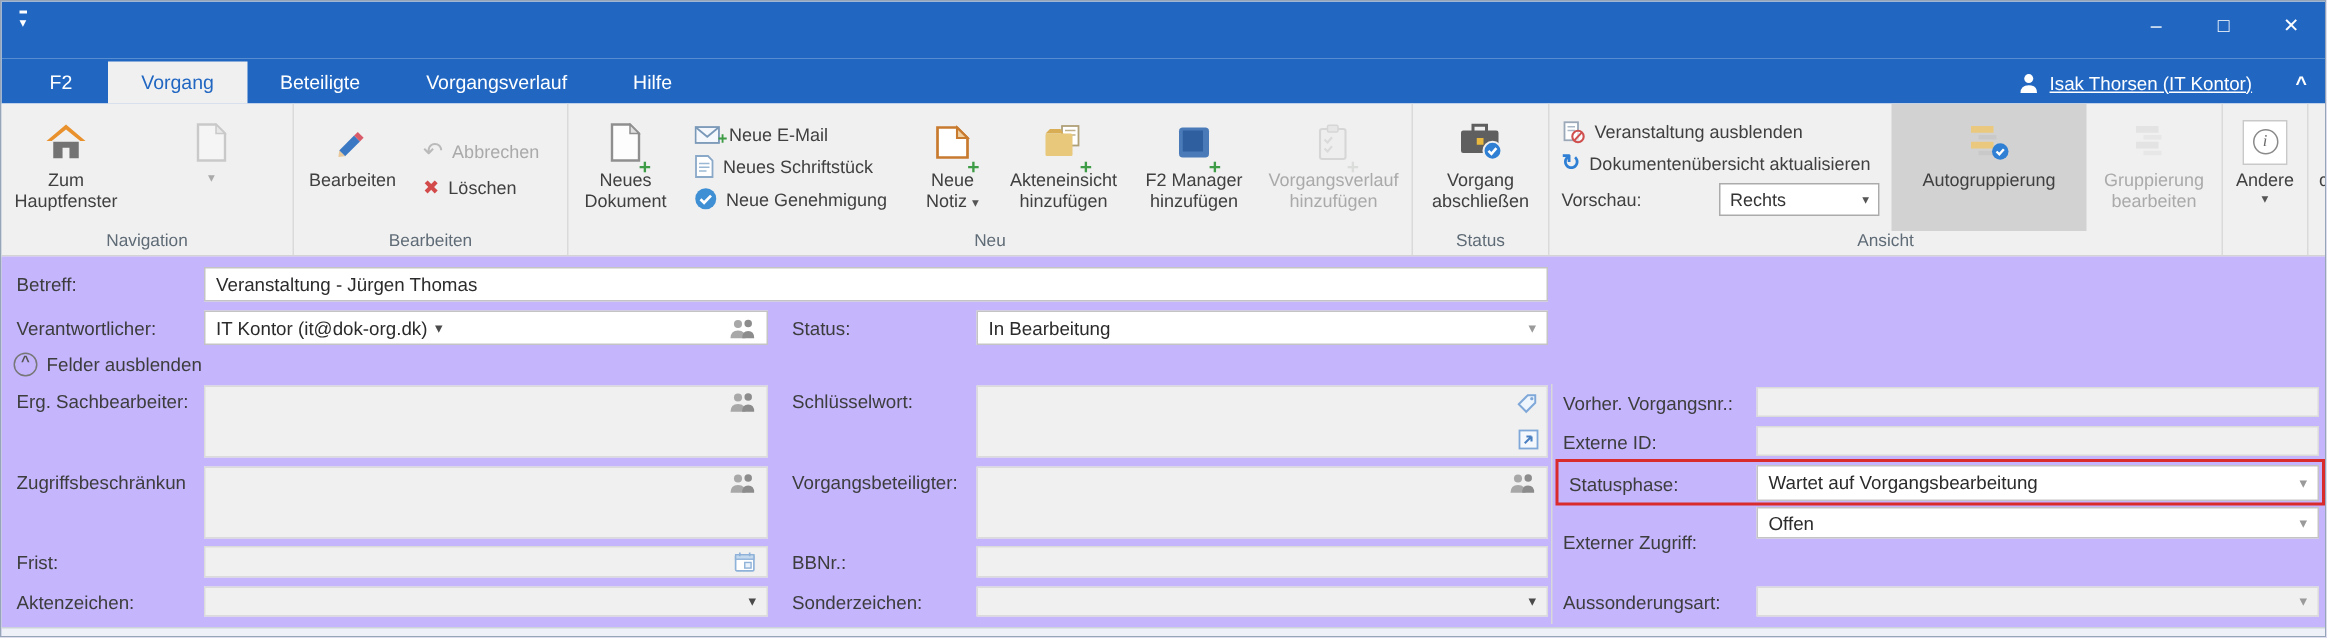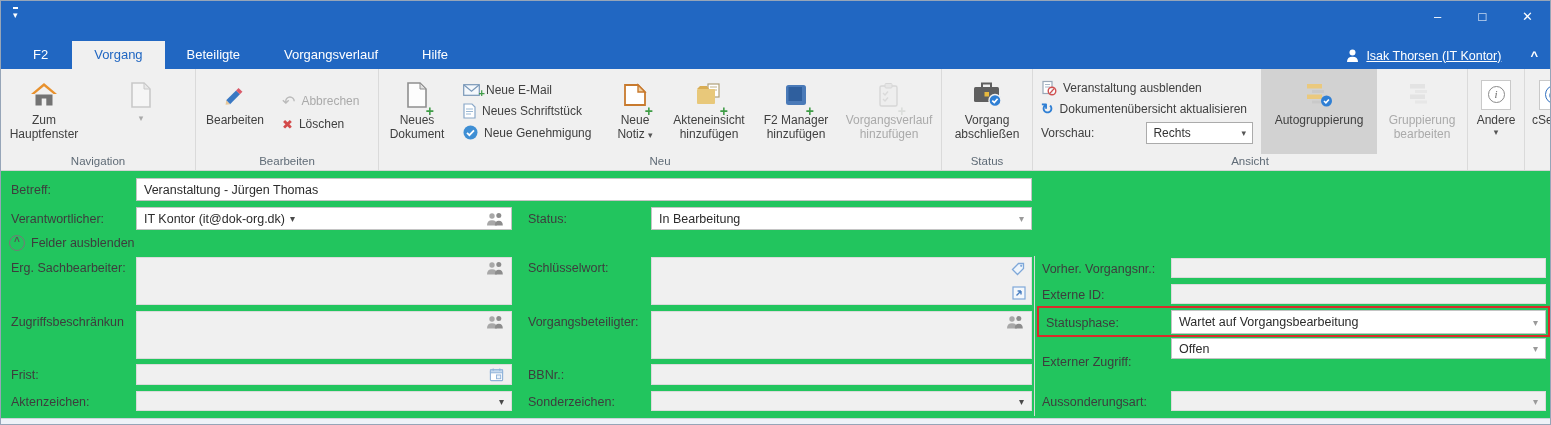--- a/index.html
+++ b/index.html
@@ -40,21 +40,21 @@
   .caret{font-size:9px;color:#555;}
   .vorschau-row{display:flex;align-items:center;gap:8px;font-size:12px;color:#404040;}
   .vorschau-dd{width:108px;height:22px;background:#fff;border:1px solid #ababab;display:flex;align-items:center;
                justify-content:space-between;padding:0 6px;font-size:12px;color:#333;margin-left:44px;}
   .boxicon{width:30px;height:30px;background:#fff;border:1px solid #c9c9c9;display:flex;align-items:center;justify-content:center;}
   .circle-i{width:17px;height:17px;border:1.4px solid #8a8a8a;border-radius:50%;display:flex;align-items:center;justify-content:center;
             font-size:11px;font-style:italic;font-family:"Liberation Serif",serif;color:#6a6a6a;}
   .at-ring{width:19px;height:19px;border:1.8px solid #2f6fbf;border-radius:50%;display:flex;align-items:center;justify-content:center;
            font-size:11px;font-weight:bold;color:#2f6fbf;}
   
-  .formarea{position:absolute;left:0;top:170px;right:0;bottom:0;background:#22c55e;}
+  .formarea{position:absolute;left:0;top:170px;right:0;bottom:0;background:#c4b5fd;}
   .f-label{position:absolute;font-size:12.5px;color:#3d3d3d;white-space:nowrap;}
   .inputbox{position:absolute;background:#fff;border:1px solid #c4c4c4;font-size:12.5px;color:#2b2b2b;
             display:flex;align-items:center;padding:0 7px;}
   .inputbox.area{align-items:flex-start;padding-top:3px;}
   .inputbox.gray{background:#f0f0f0;border-color:#dbdbdb;}
   .combo-caret{margin-left:auto;font-size:10px;color:#9a9a9a;}
   .combo-caret.dark{color:#4a4a4a;margin-left:5px;}
   .right-icon{margin-left:auto;display:flex;align-items:center;}
   .corner-icon{position:absolute;right:5px;}
   .toggle-fields{position:absolute;display:flex;align-items:center;gap:6px;font-size:12.5px;color:#3d3d3d;}
@@ -281,21 +281,21 @@
             <span>Dokumentenübersicht aktualisieren</span>
           </div>
           <div class="vorschau-row">
             <span>Vorschau:</span>
             <div class="vorschau-dd">
               <span>Rechts</span>
               <span class="caret">▾</span>
             </div>
           </div>
         </div>
-        <div class="bigbtn pressed" style="width:116px">
+        <div class="bigbtn pressed" style="width:130px">
           <span class="icon-slot">
             <svg width="28" height="26" viewBox="0 0 28 26">
                 <rect x="2" y="2" width="15" height="4.5" fill="#eac97e"></rect>
                 <rect x="7" y="8" width="12" height="3" fill="#c9c9c9"></rect>
                 <rect x="2" y="12.5" width="15" height="4.5" fill="#eac97e"></rect>
                 <rect x="7" y="18.5" width="12" height="3" fill="#c9c9c9"></rect>
                 <circle cx="21.5" cy="19" r="5.5" fill="#2f7fd4"></circle>
                 <path d="M19 19 l1.9 1.9 l3-3.4" stroke="#fff" stroke-width="1.6" fill="none"></path>
               </svg>
           </span>

